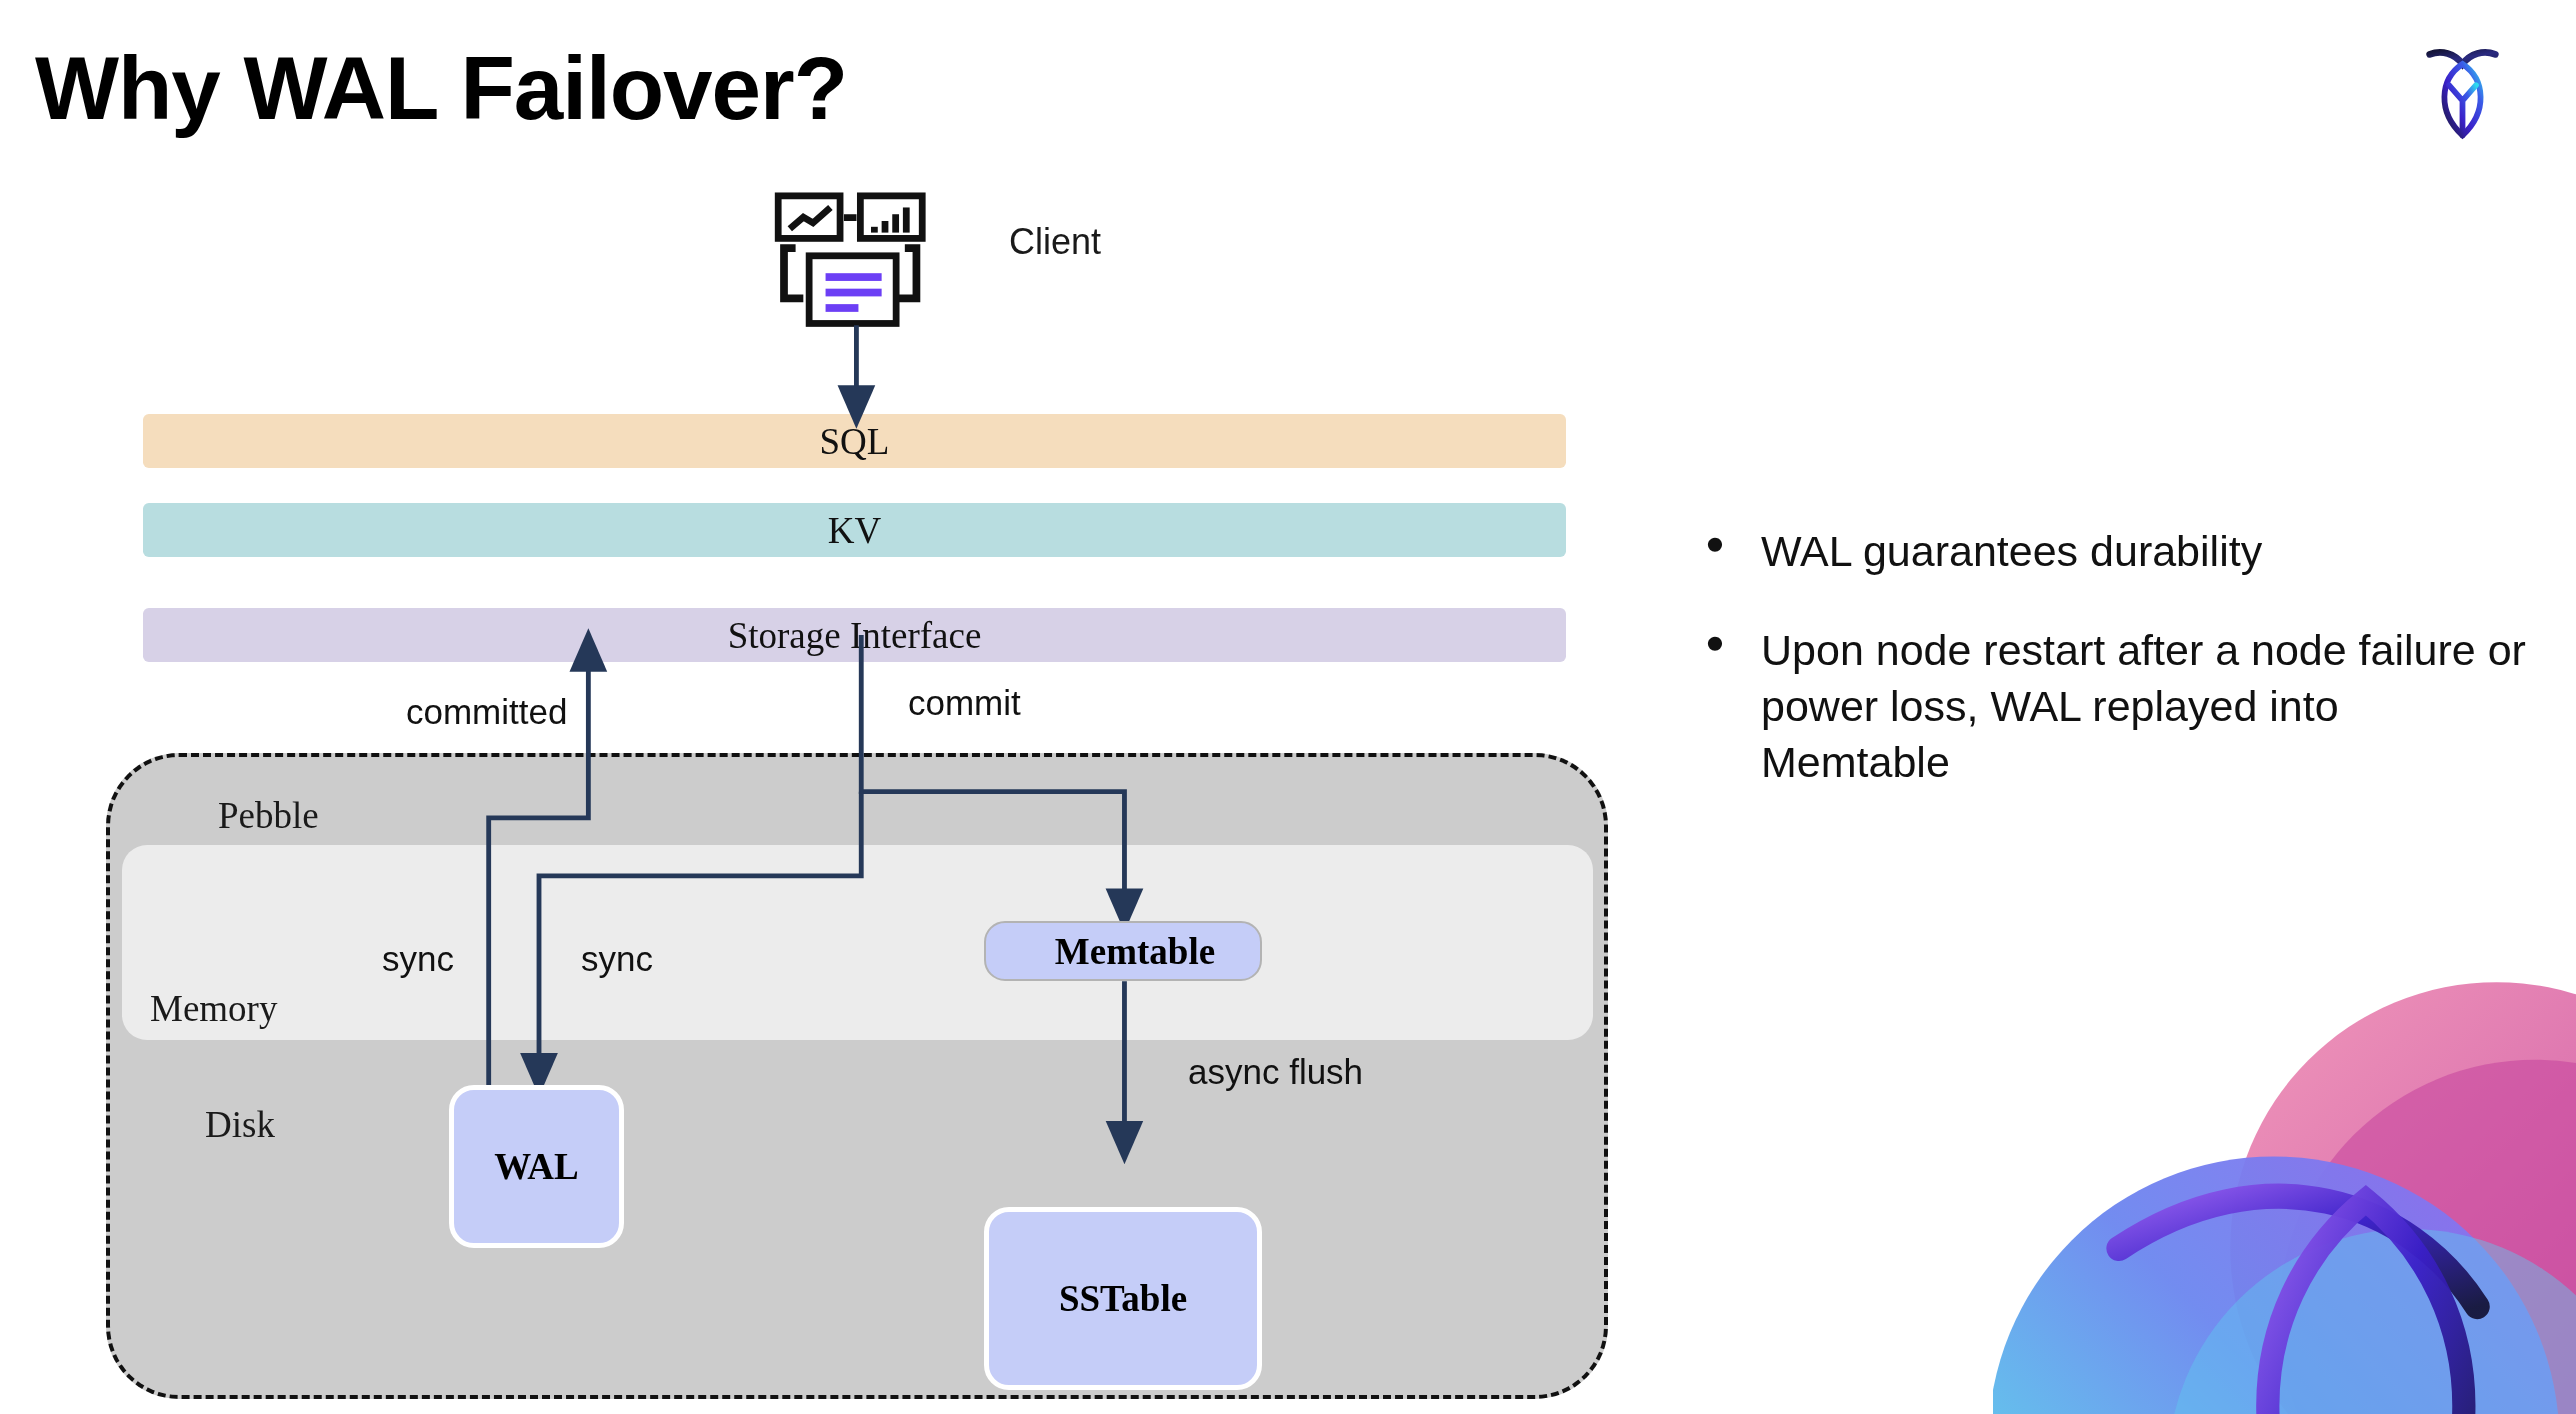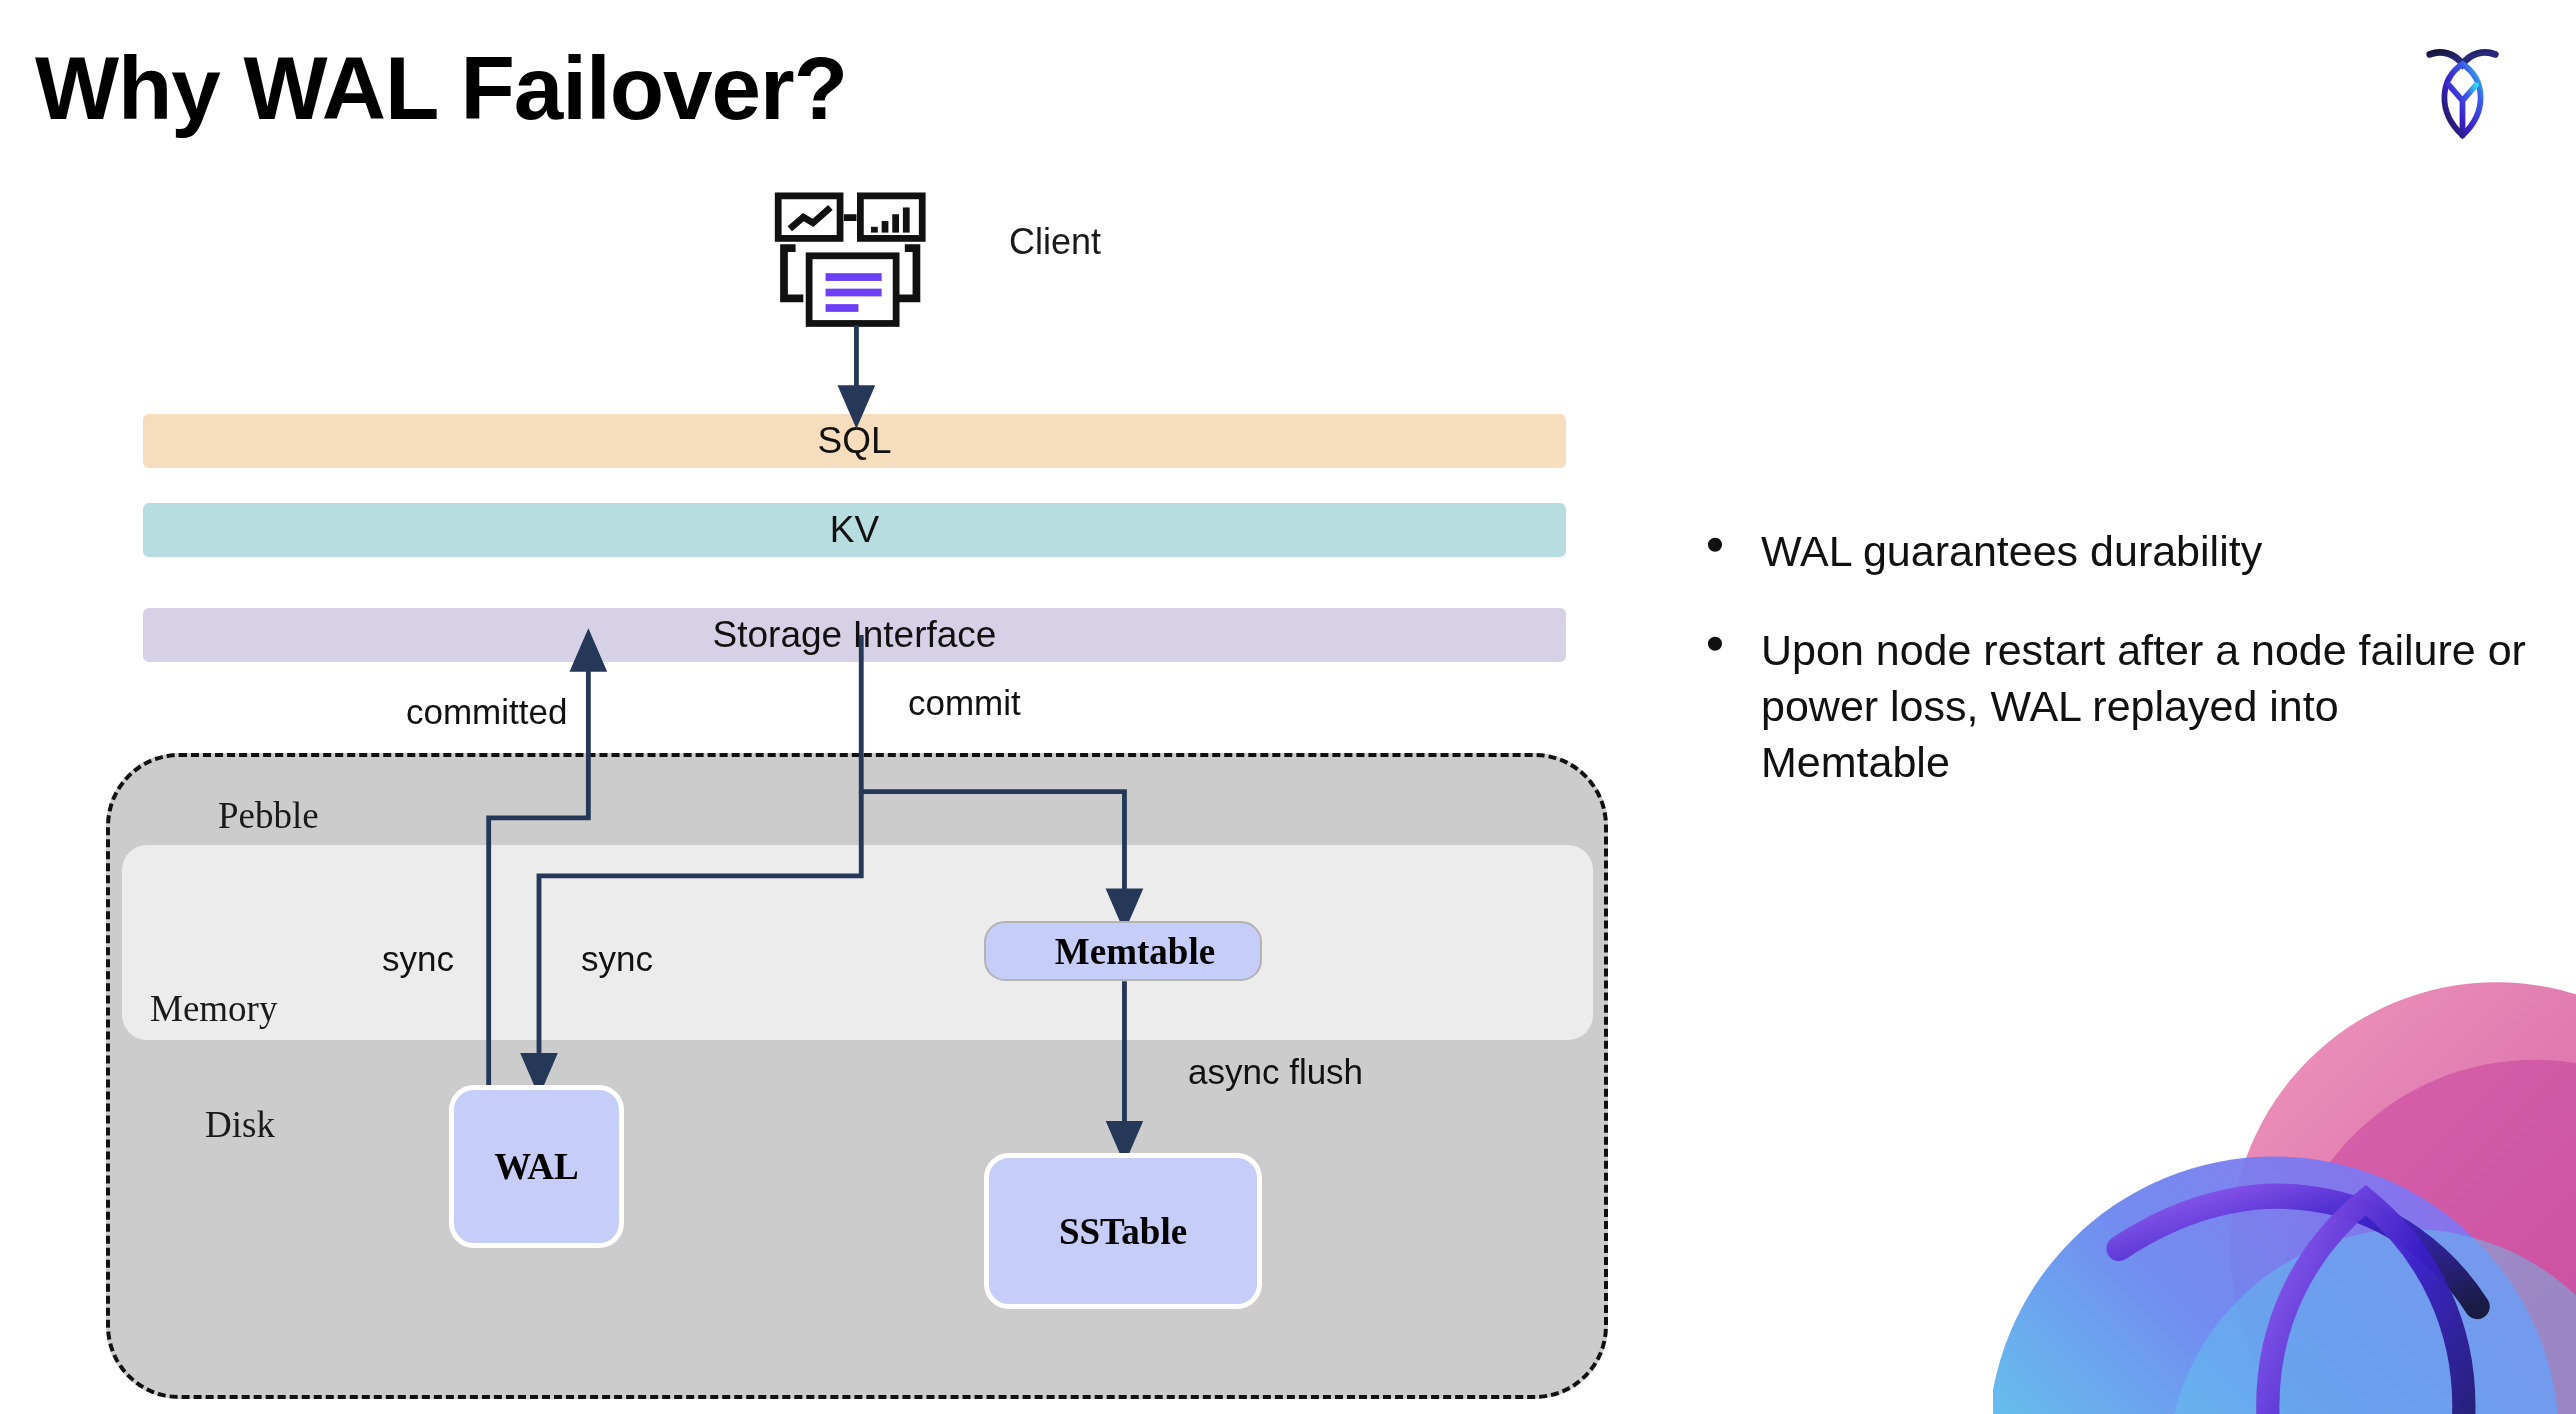--- a/index.html
+++ b/index.html
@@ -35,21 +35,21 @@
     position:absolute; left:1009px; top:221px;
     font-size:36px; color:#1a1a1a;
     font-family:"Liberation Sans", sans-serif;
   }
 
   
   .layer-bar {
     position:absolute; left:143px; width:1423px; height:54px;
     border-radius:5.8px;
     display:flex; align-items:center; justify-content:center;
-    font-family:Liberation Sans, sans-serif;
+    font-family:Liberation Serif, serif;
     font-size:37px; color:#111111;
   }
   #bar-sql     { top:414px; background:#f5ddbd; }
   #bar-kv      { top:503px; background:#b8dde0; }
   #bar-storage { top:608px; background:#d7d1e7; }
 
   
   #pebble-container {
     position:absolute; left:106px; top:753px;
     width:1502px; height:646px;
@@ -84,21 +84,21 @@
     background:#c5cdf8;
     display:flex; align-items:center; justify-content:center;
     font-family:"Liberation Serif", serif;
     font-weight:bold; font-size:37px; color:#000000;
     border-radius:21px;
   }
   #node-memtable { left:984px; top:921px; width:278px; height:60px;
                    border:2.9px solid #b3b3b3;padding-left:24px; }
   #node-wal      { left:449px;  top:1085px; width:175px; height:163px;
                    border:5.8px solid #ffffff; border-radius:25px; }
-  #node-sstable  { left:984px; top:1153px; width:278px; height:156px;
+  #node-sstable  { left:984px; top:1207px; width:278px; height:183px;
                    border:5.8px solid #ffffff; border-radius:25px; }
 
   
   #wires { position:absolute; left:0; top:0; width:2576px; height:1415px; pointer-events:none; }
 
   
   .edge-label {
     position:absolute;
     font-family:"Liberation Sans", sans-serif;
     font-size:35px; color:#111111; white-space:nowrap;

